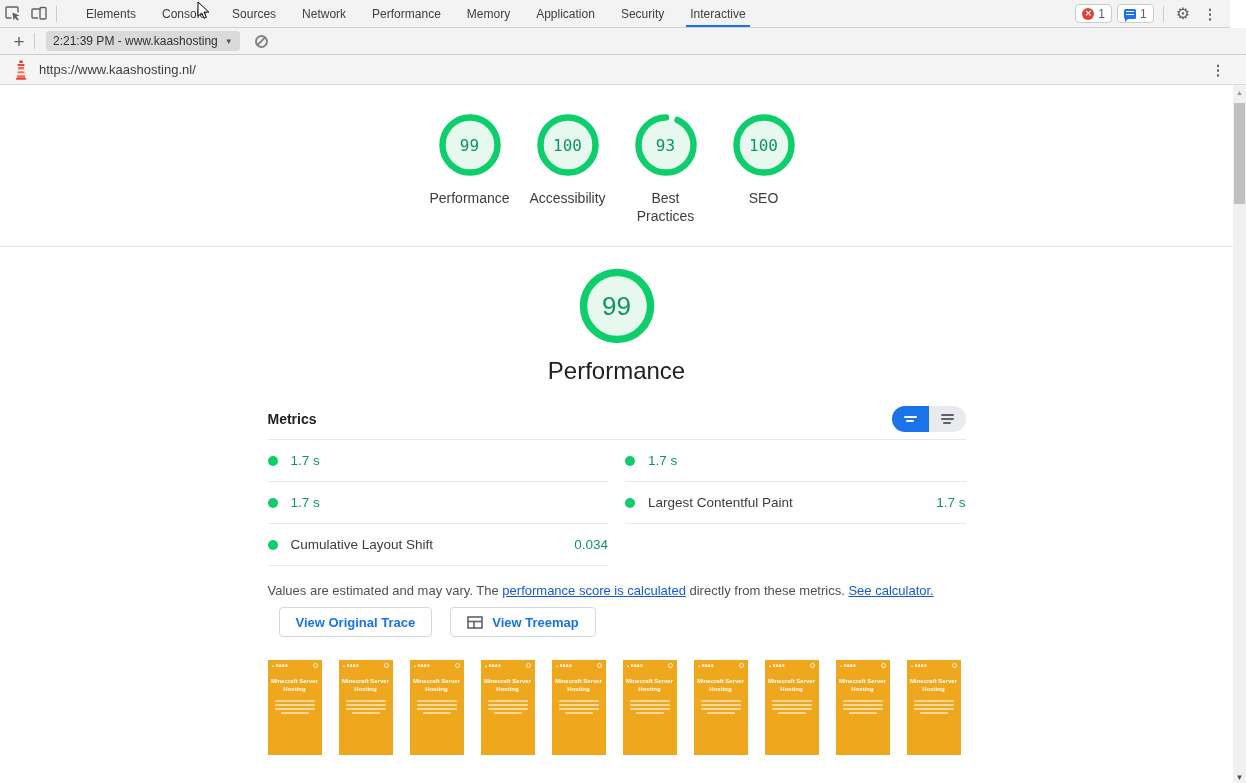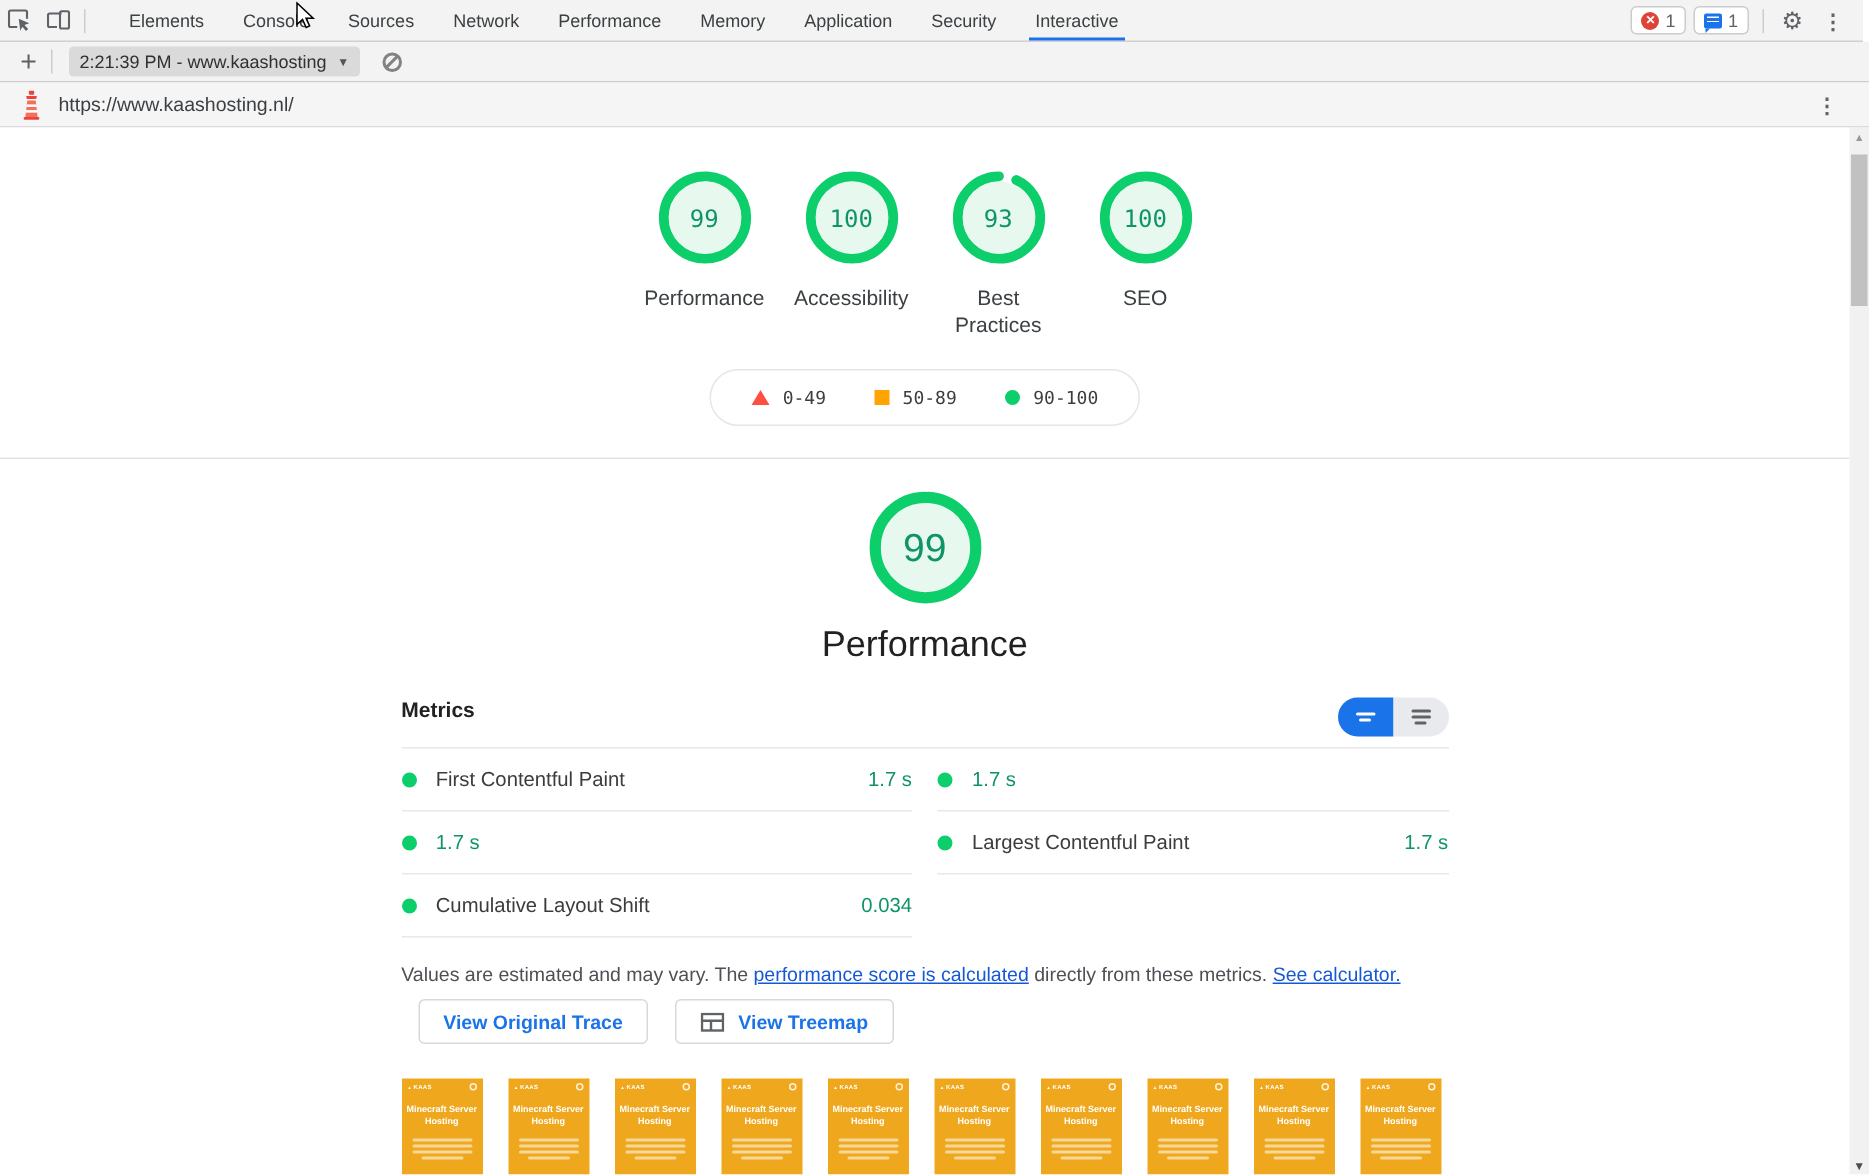--- a/index.html
+++ b/index.html
@@ -1,20 +1,20 @@
 <!DOCTYPE html>
 <html><head>
 <meta charset="utf-8">
 <style>
   * { margin:0; padding:0; box-sizing:border-box; }
   html,body { width:1246px; height:783px; overflow:hidden; }
   body { position:relative; font-family:"Liberation Sans",sans-serif; background:#fff; color:#333; }
 
   
-  .tabbar { position:absolute; top:0; left:0; right:4px; height:28px; background:#f3f3f3;
+  .tabbar { position:absolute; top:0; left:0; right:16px; height:28px; background:#f3f3f3;
             border-bottom:1px solid #d0d0d0; display:flex; align-items:center; }
   .tbtn { width:26px; height:26px; display:flex; align-items:center; justify-content:center; cursor:pointer; }
   .vsep { width:1px; height:16px; background:#ccc; margin:0 4px; }
   .tabs { display:flex; height:100%; margin-left:12px; }
   .tab { padding:0 13px; display:flex; align-items:center; font-size:12px; color:#3c4043; position:relative; cursor:pointer; white-space:nowrap; }
   .tab.active::after { content:""; position:absolute; left:9px; right:9px; bottom:0; height:2px; background:#1a73e8; }
   .right-icons { margin-left:auto; display:flex; align-items:center; gap:5px; padding-right:8px; }
   .badge { display:flex; align-items:center; gap:4px; border:1px solid #ccc; border-radius:4px;
            background:#fff; height:19px; padding:0 6px; font-size:12px; color:#5f6368; cursor:pointer; }
   .err-ic { width:12px; height:12px; border-radius:50%; background:#df4337; color:#fff; font-size:8px;
@@ -70,21 +70,21 @@
 
   .hr-full { margin-top:21px; border-top:1px solid #e3e3e3; }
 
   .bgauge { position:relative; width:76px; margin:21px auto 0; cursor:pointer; }
   .bgauge-svg .arc { stroke-width:7.5; }
   .bg-num { position:absolute; inset:0; display:flex; align-items:center; justify-content:center;
             font-size:26px; color:#0e9468; }
   .perf-title { text-align:center; margin-top:13px; font-size:24px; color:#212121; }
 
   .perf-body { width:698px; margin:21px auto 0; }
-  .metrics-head { display:flex; align-items:flex-start; justify-content:space-between; padding-bottom:7px;
+  .metrics-head { display:flex; align-items:center; justify-content:space-between; padding-bottom:7px;
                   border-bottom:1px solid #e8e8e8; }
   .metrics-title { font-size:14px; font-weight:bold; color:#212121; }
   .toggle { display:flex; }
   .tg { width:37px; height:26px; display:flex; flex-direction:column; align-items:center;
         justify-content:center; gap:2px; cursor:pointer; }
   .tg-left { background:#1a73e8; border-radius:13px 0 0 13px; }
   .tg-right { background:#e8eaed; border-radius:0 13px 13px 0; }
   .tg i { display:block; height:2px; border-radius:1px; }
   .tg-left i { background:#fff; }
   .tg-right i { background:#5f6368; }
@@ -227,34 +227,20 @@
         <svg class="g-svg" width="62" height="62" viewBox="0 0 62 62">
           <circle class="gfill" cx="31" cy="31" r="24"></circle>
           <circle class="arc" cx="31" cy="31" r="27.5" transform="rotate(-90 31 31)" stroke-dasharray="172.78759594743863 172.78759594743863"></circle>
         </svg>
         <span class="g-num">100</span>
       </div>
       <div class="g-label">SEO</div>
     </div>
   </div>
 
-  <div class="legend">
-    <span class="leg-item">
-      <span class="tri"></span>
-      <span>0-49</span>
-    </span>
-    <span class="leg-item">
-      <span class="sq"></span>
-      <span>50-89</span>
-    </span>
-    <span class="leg-item">
-      <span class="dotg"></span>
-      <span>90-100</span>
-    </span>
-  </div>
 
   <div class="hr-full"></div>
 
   <div class="bgauge">
     <svg class="bgauge-svg" width="76" height="76" viewBox="0 0 76 76">
       <circle class="gfill" cx="38" cy="38" r="29.5"></circle>
       <circle class="arc" cx="38" cy="38" r="33.5" transform="rotate(-90 38 38)" stroke-dasharray="208.38184071261097 210.48670779051614"></circle>
     </svg>
     <span class="bg-num">99</span>
   </div>
@@ -272,21 +258,20 @@
           <i class="w13"></i>
             <i class="w13"></i>
             <i class="w8"></i>
         </span>
       </span>
     </div>
 
     <div class="metric-grid">
       <div class="metric-row">
         <span class="m-dot"></span>
-        <span class="m-name">First Contentful Paint</span>
         <span class="m-val">1.7 s</span>
       </div>
       <div class="metric-row">
         <span class="m-dot"></span>
         <span class="m-val">1.7 s</span>
       </div>
       <div class="metric-row">
         <span class="m-dot"></span>
         <span class="m-val">1.7 s</span>
       </div>

